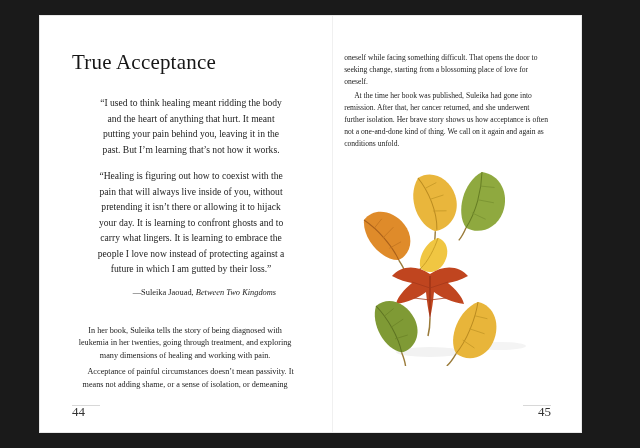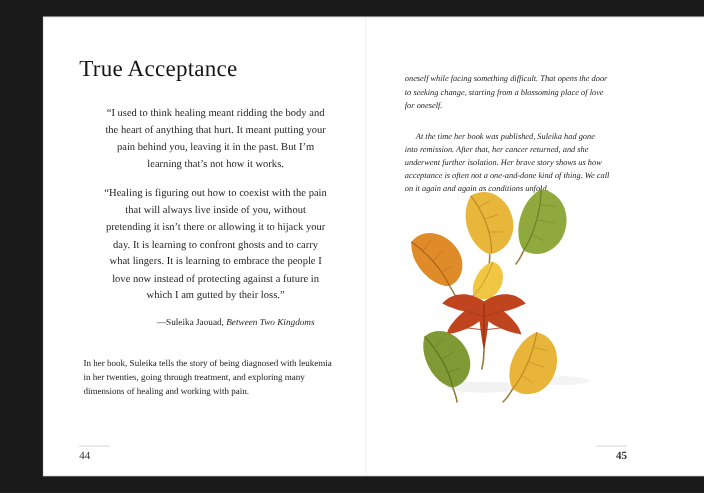--- a/index.html
+++ b/index.html
@@ -10,21 +10,21 @@
   body {
     width: 640px;
     height: 448px;
     overflow: hidden;
     font-family: "Liberation Serif", serif;
   }
   .spread {
     position: absolute;
     left: 40px;
     top: 16px;
-    width: 600px;
+    width: 541px;
     height: 416px;
     background: #ffffff;
     box-shadow: 0 0 0 1px #e8e8e8;
     display: flex;
   }
   .page {
     position: relative;
     height: 100%;
     box-sizing: border-box;
   }
@@ -74,45 +74,44 @@
     font-style: italic;
   }
   .body-block {
     margin-top: 28px;
   }
   .body-para {
     font-size: 8.2px;
     line-height: 1.52;
     color: #1c1c1c;
     margin: 4px;
-    text-align: left;
+    text-align: center;
   }
   .body-para.indent {
     text-indent: 11px;
   }
   .right-para {
     font-size: 7.6px;
     line-height: 1.58;
     color: #1c1c1c;
-    margin: 16px;
+    margin: 2px;
     text-align: left;
-    font-style: italic;
   }
   .right-para.indent {
     text-indent: 10px;
   }
   .folio {
     position: absolute;
     bottom: 12px;
-    font-size: 10px;
+    font-size: 13px;
     color: #333;
     font-family: "Liberation Serif", serif;
   }
   .folio-left { left: 32px; }
-  .folio-right { right: 30px; font-weight: bold; }
+  .folio-right { right: 30px; }
   .folio-rule-left {
     position: absolute;
     bottom: 26px;
     left: 32px;
     width: 28px;
     height: 1px;
     background: #d8d8d8;
   }
   .folio-rule-right {
     position: absolute;
@@ -141,20 +140,21 @@
     <div class="quote-block">
       <p class="quote-para">“I used to think healing meant ridding the body and the heart of anything that hurt. It meant putting your pain behind you, leaving it in the past. But I’m learning that’s not how it works.</p>
       <p class="quote-para">“Healing is figuring out how to coexist with the pain that will always live inside of you, without pretending it isn’t there or allowing it to hijack your day. It is learning to confront ghosts and to carry what lingers. It is learning to embrace the people I love now instead of protecting against a future in which I am gutted by their loss.”</p>
       <div class="attribution">
         <span>—Suleika Jaouad, </span><span class="book">Between Two Kingdoms</span>
       </div>
     </div>
 
     <div class="body-block">
       <p class="body-para">In her book, Suleika tells the story of being diagnosed with leukemia in her twenties, going through treatment, and exploring many dimensions of healing and working with pain.</p>
+      <p class="body-para indent">Acceptance of painful circumstances doesn’t mean passivity. It means not adding shame, or a sense of isolation, or demeaning</p>
     </div>
 
     <div class="folio-rule-left"></div>
     <div class="folio folio-left">44</div>
   </div>
 
   <div class="gutter"></div>
 
   <div class="page page-right">
     <p class="right-para">oneself while facing something difficult. That opens the door to seeking change, starting from a blossoming place of love for oneself.</p>

